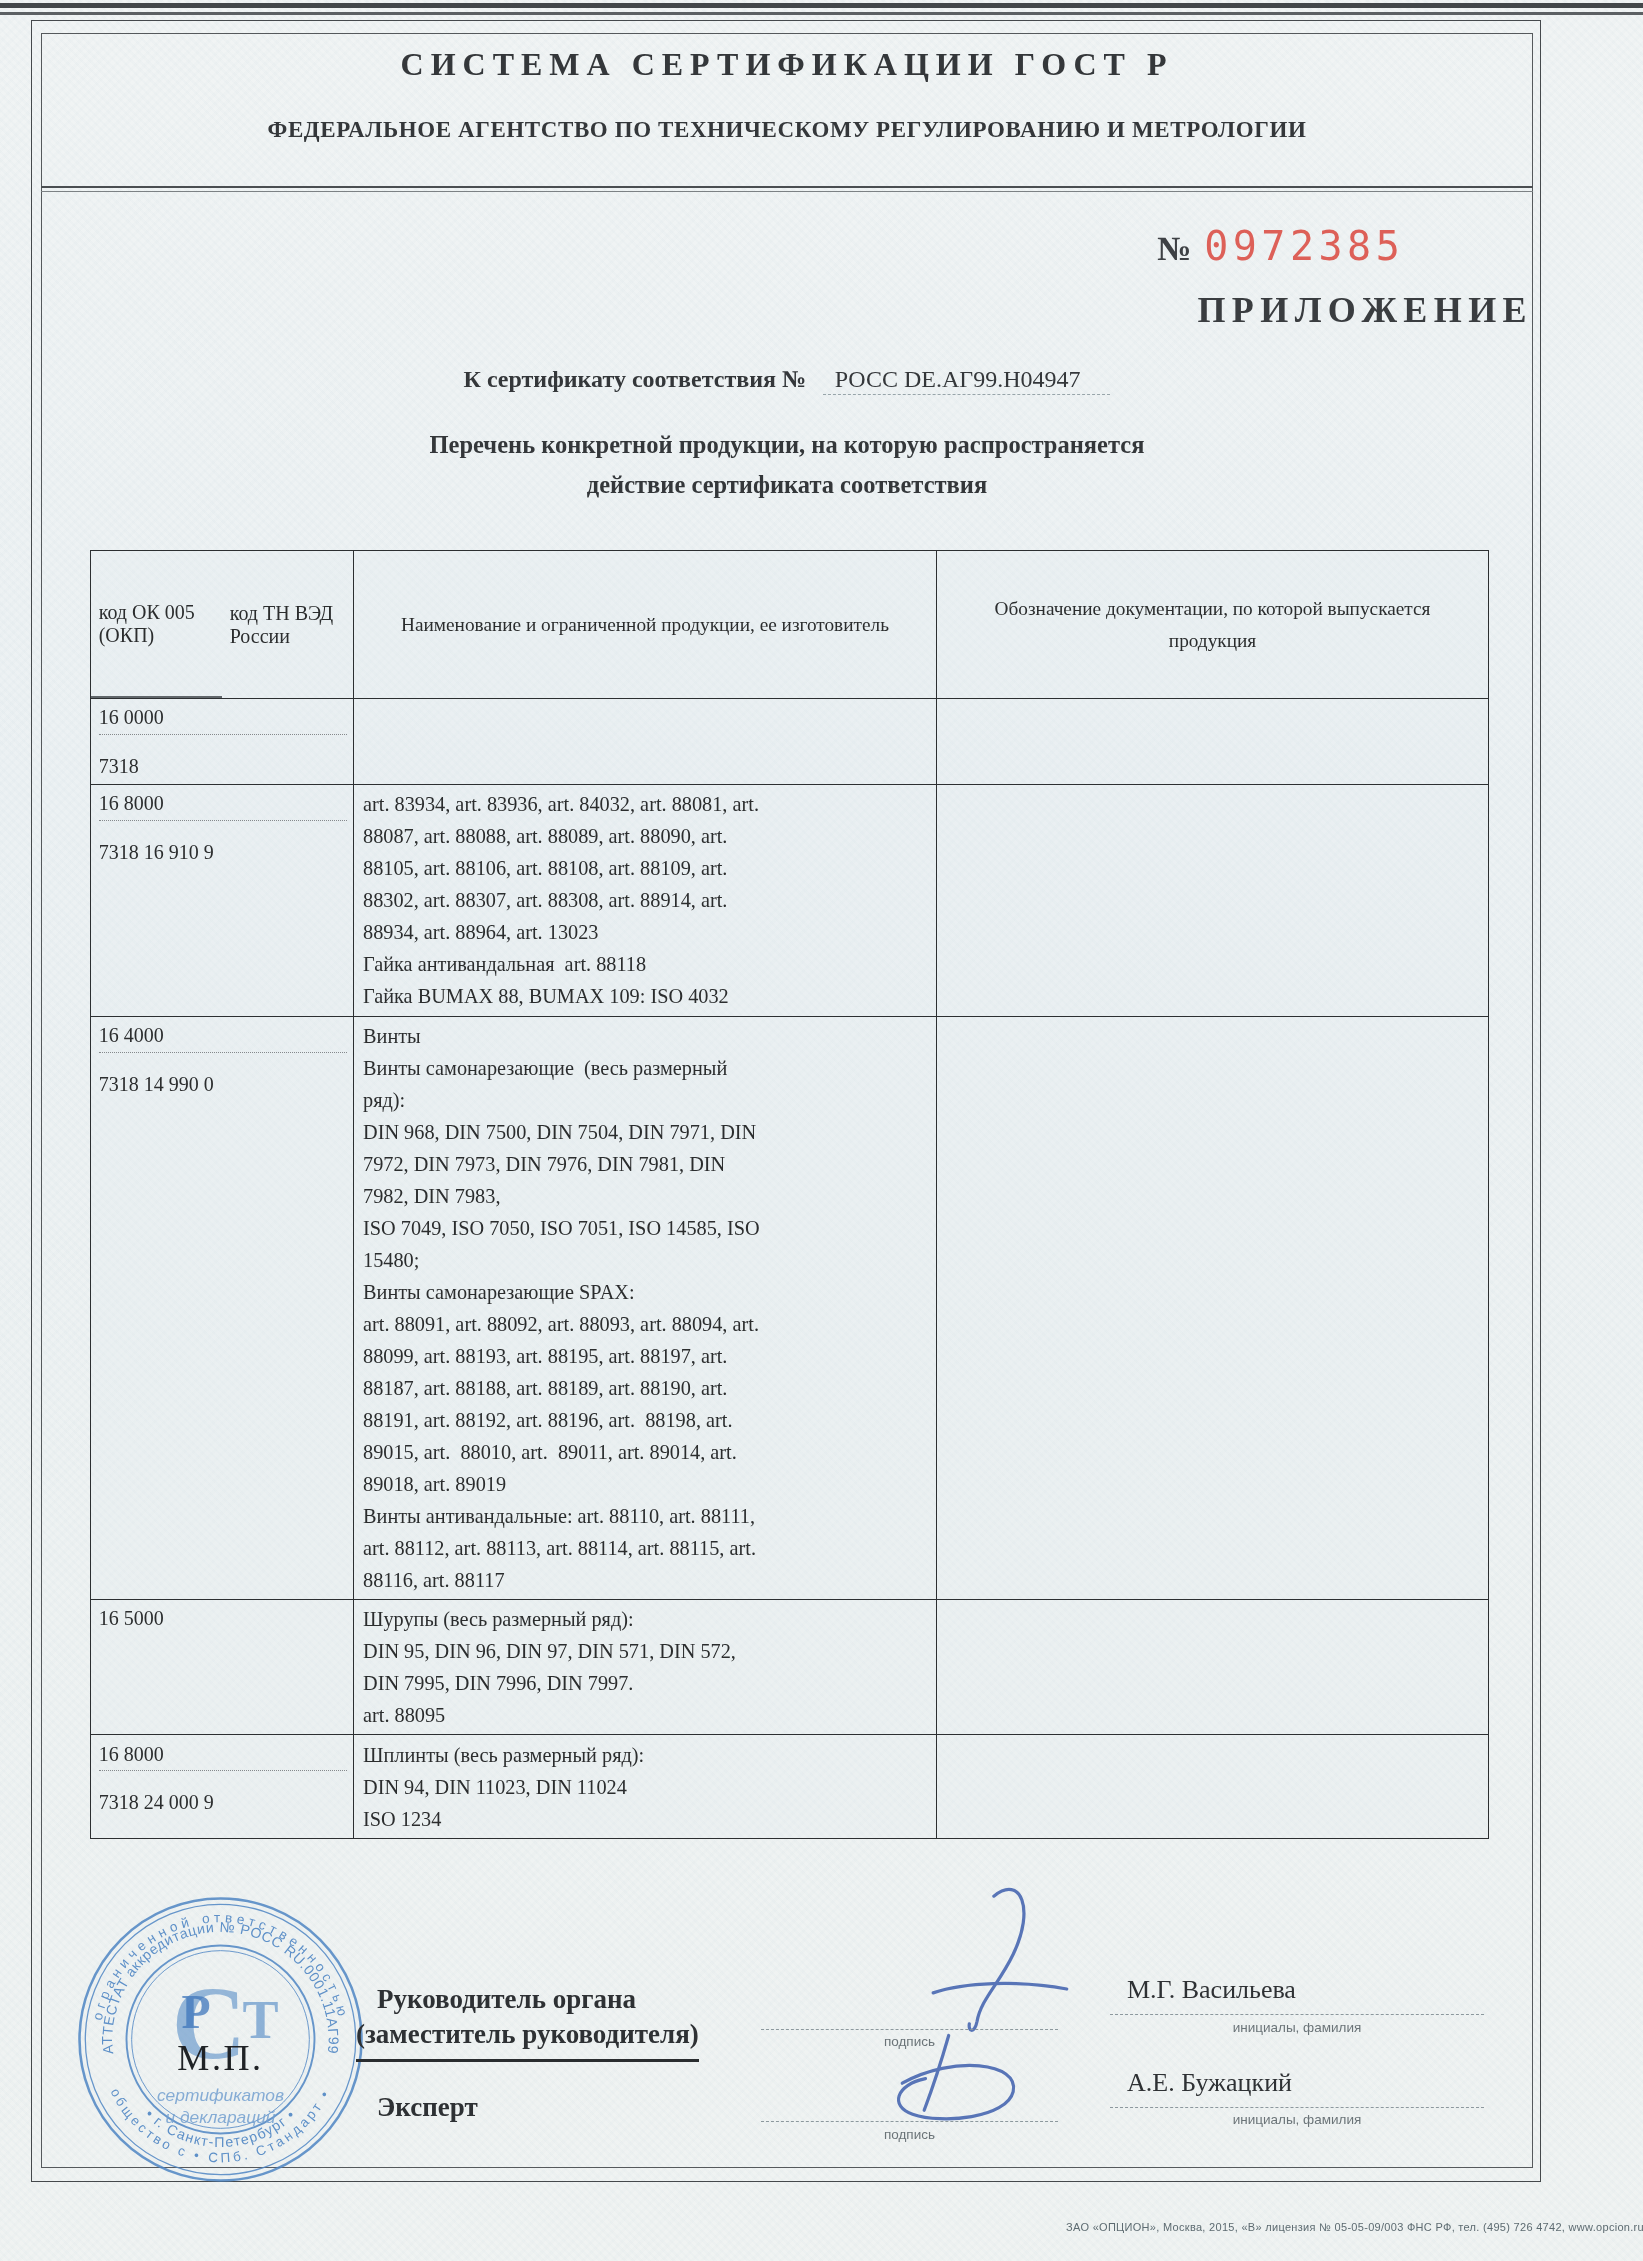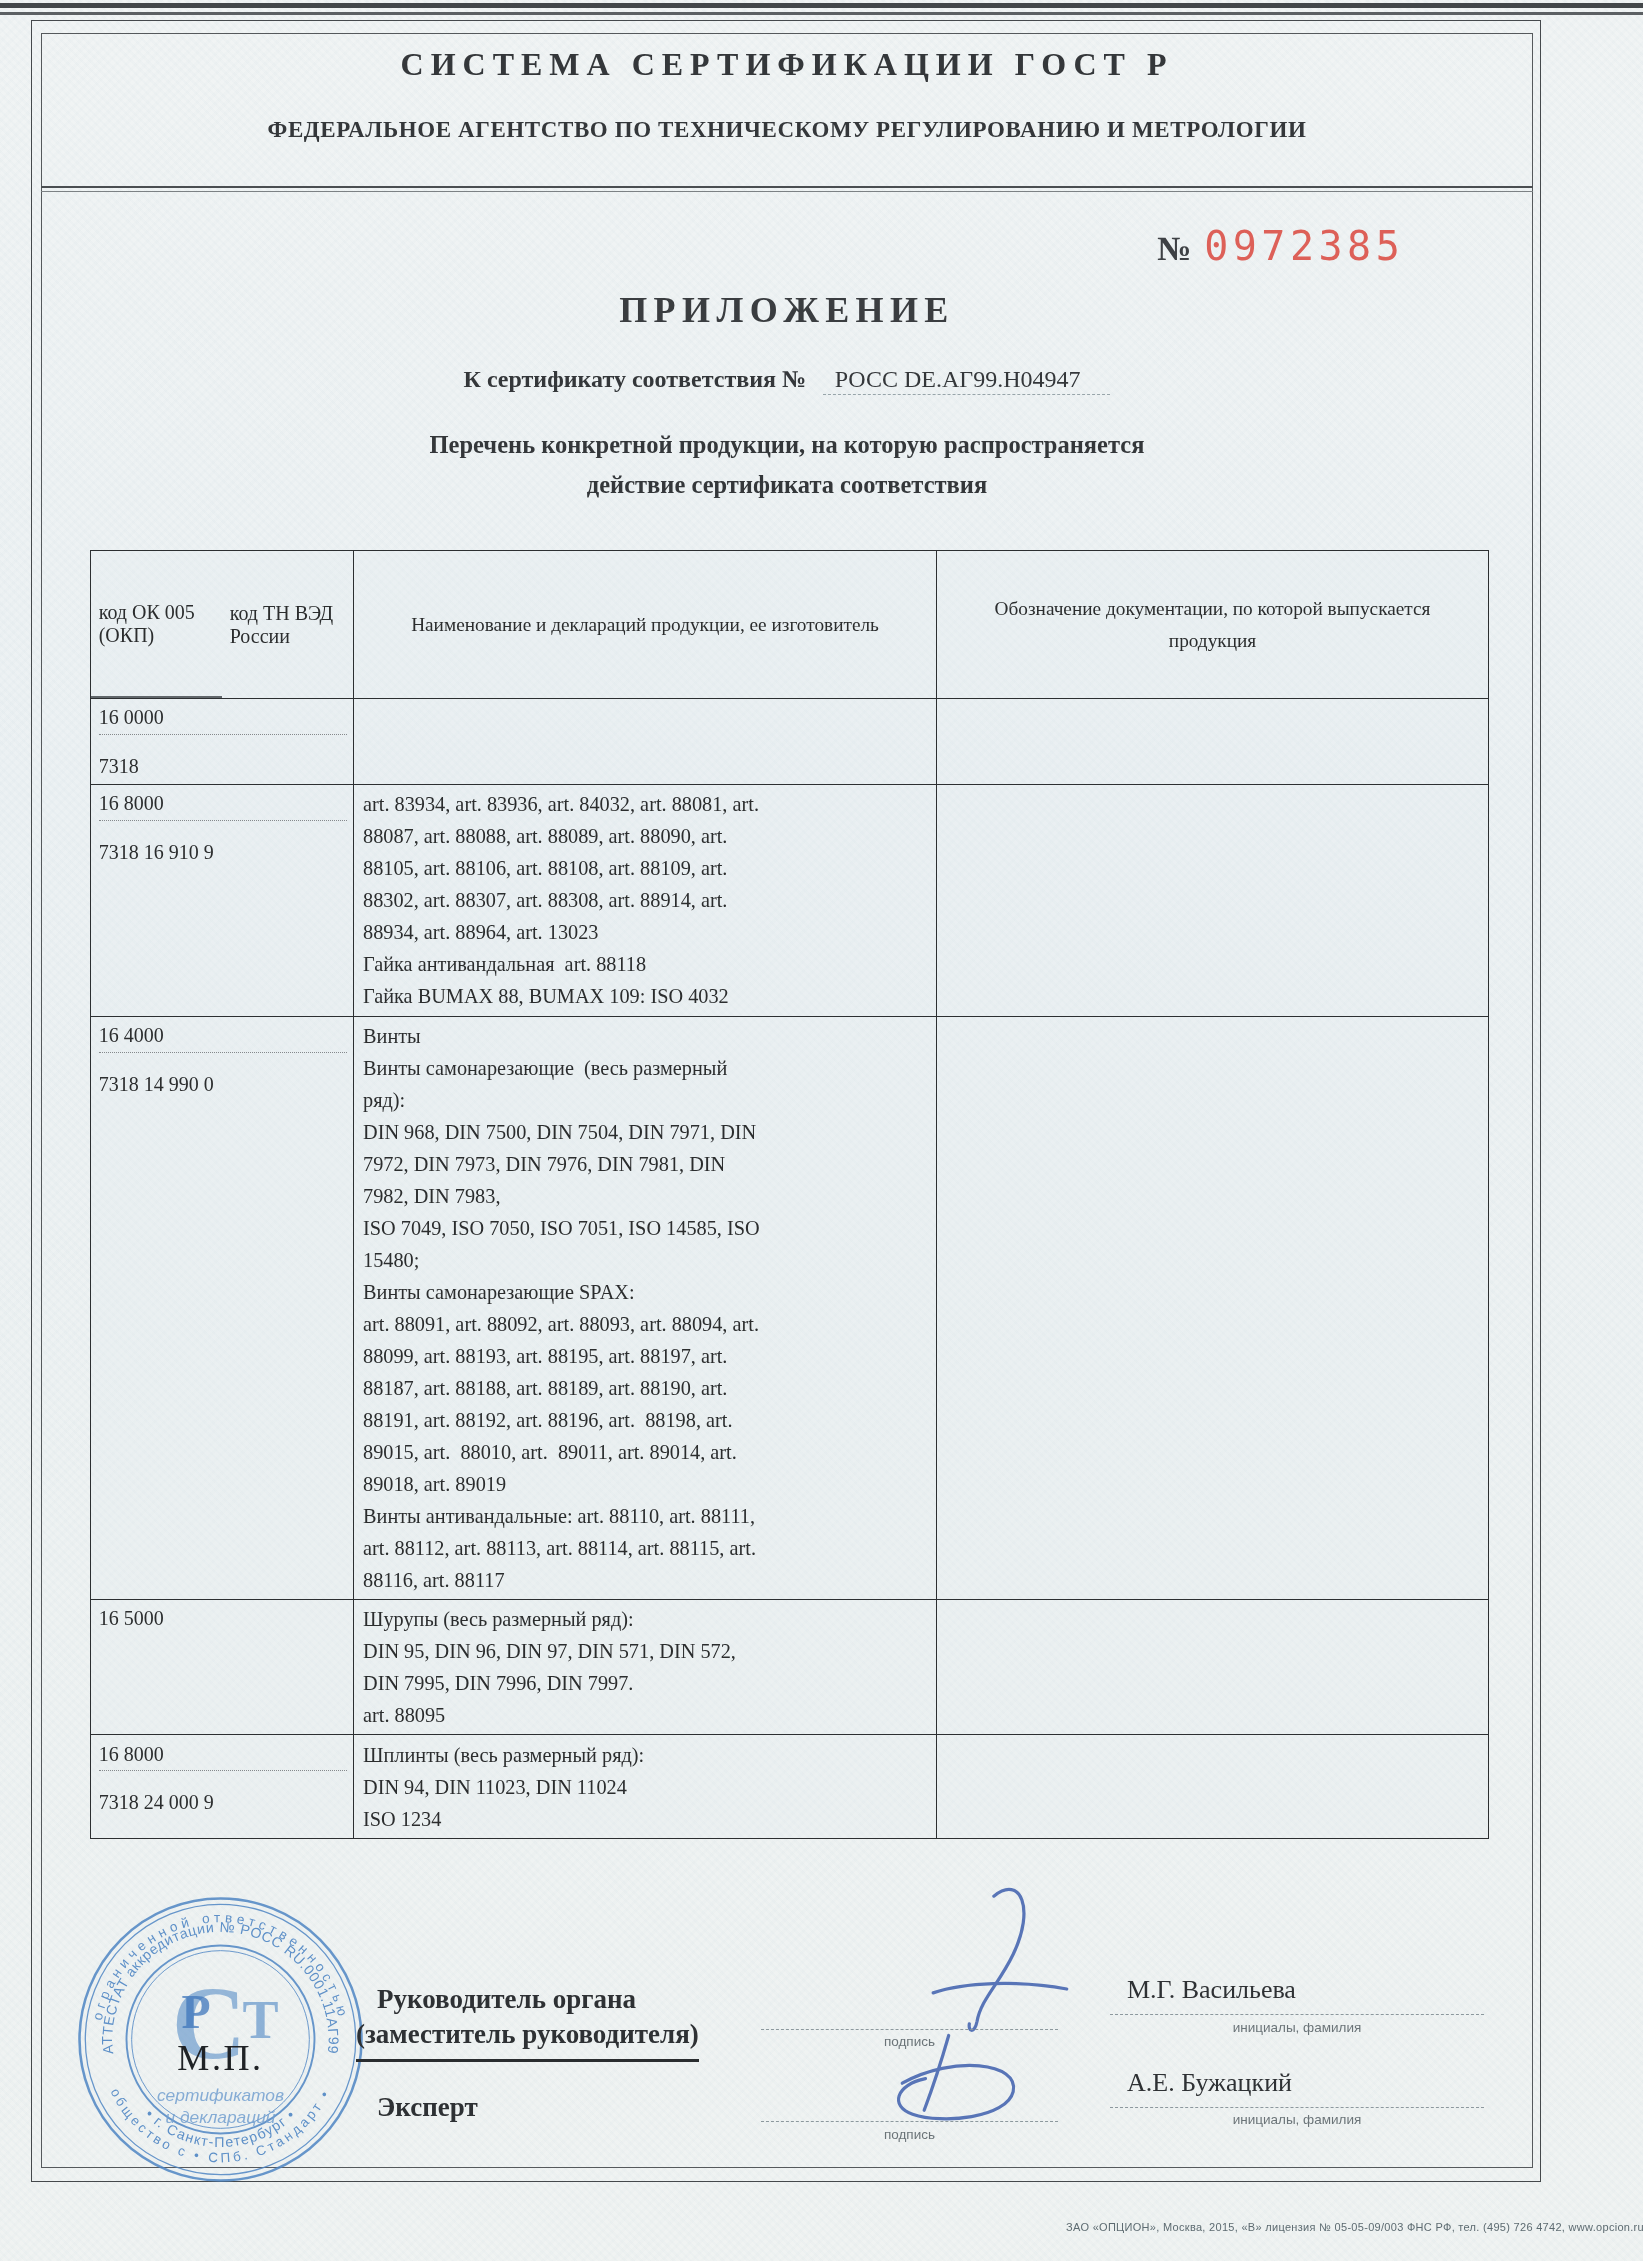--- a/index.html
+++ b/index.html
@@ -24,21 +24,21 @@
   .hdr{position:absolute;left:41px;width:1492px;text-align:center;}
   .hdr-line1{top:46px;font-size:32px;font-weight:bold;letter-spacing:7px;color:#34373a;}
   .hdr-line2{top:117px;font-size:23px;font-weight:bold;letter-spacing:0.6px;color:#34373a;}
   .hdr-sep1{position:absolute;left:41px;top:186px;width:1492px;height:1.9px;background:#4a4e51;}
   .hdr-sep2{position:absolute;left:41px;top:191px;width:1492px;height:0.6px;background:#7c8184;}
   
   .blank-no{position:absolute;left:1157px;top:223px;display:flex;align-items:baseline;gap:13px;}
   .blank-no .nosign{font-size:34px;font-weight:bold;color:#3e4145;}
   .blank-no .nodigits{font-family:"DejaVu Sans Mono",monospace;font-size:40px;letter-spacing:4.5px;color:#dd6058;}
   
-  .doc-title{position:absolute;left:41px;width:1492px;top:289px;text-align:center;font-size:36px;font-weight:600;letter-spacing:6.4px;color:#3a3d40;}
+  .doc-title{position:absolute;left:41px;width:1492px;top:289px;text-align:right;font-size:36px;font-weight:600;letter-spacing:6.4px;color:#3a3d40;}
   .cert-line{position:absolute;left:41px;width:1492px;top:366px;text-align:center;font-size:24px;color:#34373a;}
   .cert-line .lbl{font-weight:600;margin-right:17px;}
   .cert-line .val{padding:0 30px 1.9px 11.6px;border-bottom:1.3px dashed #98a5aa;}
   .sub1{position:absolute;left:41px;width:1492px;top:431px;text-align:center;font-size:24.5px;font-weight:bold;color:#34373a;}
   .sub2{position:absolute;left:41px;width:1492px;top:471px;text-align:center;font-size:24.5px;font-weight:bold;color:#34373a;}
   
   .table{position:absolute;left:90px;top:550px;width:1399px;border:1.9px solid #2c2f31;box-sizing:border-box;background:rgba(226,237,240,.25);}
   .thead{display:flex;height:148px;border-bottom:1.9px solid #2c2f31;box-sizing:border-box;}
   .tc{box-sizing:border-box;}
   .tc1{width:263px;border-right:1.3px solid #2c2f31;}
@@ -108,21 +108,21 @@
   <div class="table">
     <div class="thead">
       <div class="tc tc1">
         <div class="h-half top">
             <span>код ОК 005 (ОКП)</span>
           </div>
         <div class="h-half">
             <span>код ТН ВЭД России</span>
           </div>
       </div>
-      <div class="tc tc2">Наименование и деклараций продукции, ее изготовитель</div>
+      <div class="tc tc2">Наименование и ограниченной продукции, ее изготовитель</div>
       <div class="tc tc3">Обозначение документации, по которой выпускается продукция</div>
     </div>
     <div>
     <div class="trow">
       <div class="tc tc1">
         <div class="okp">16 0000</div>
         <div class="code-sep"></div>
         <div class="tnved">7318</div>
       </div>
       <div class="tc tc2 name-cell"></div>

